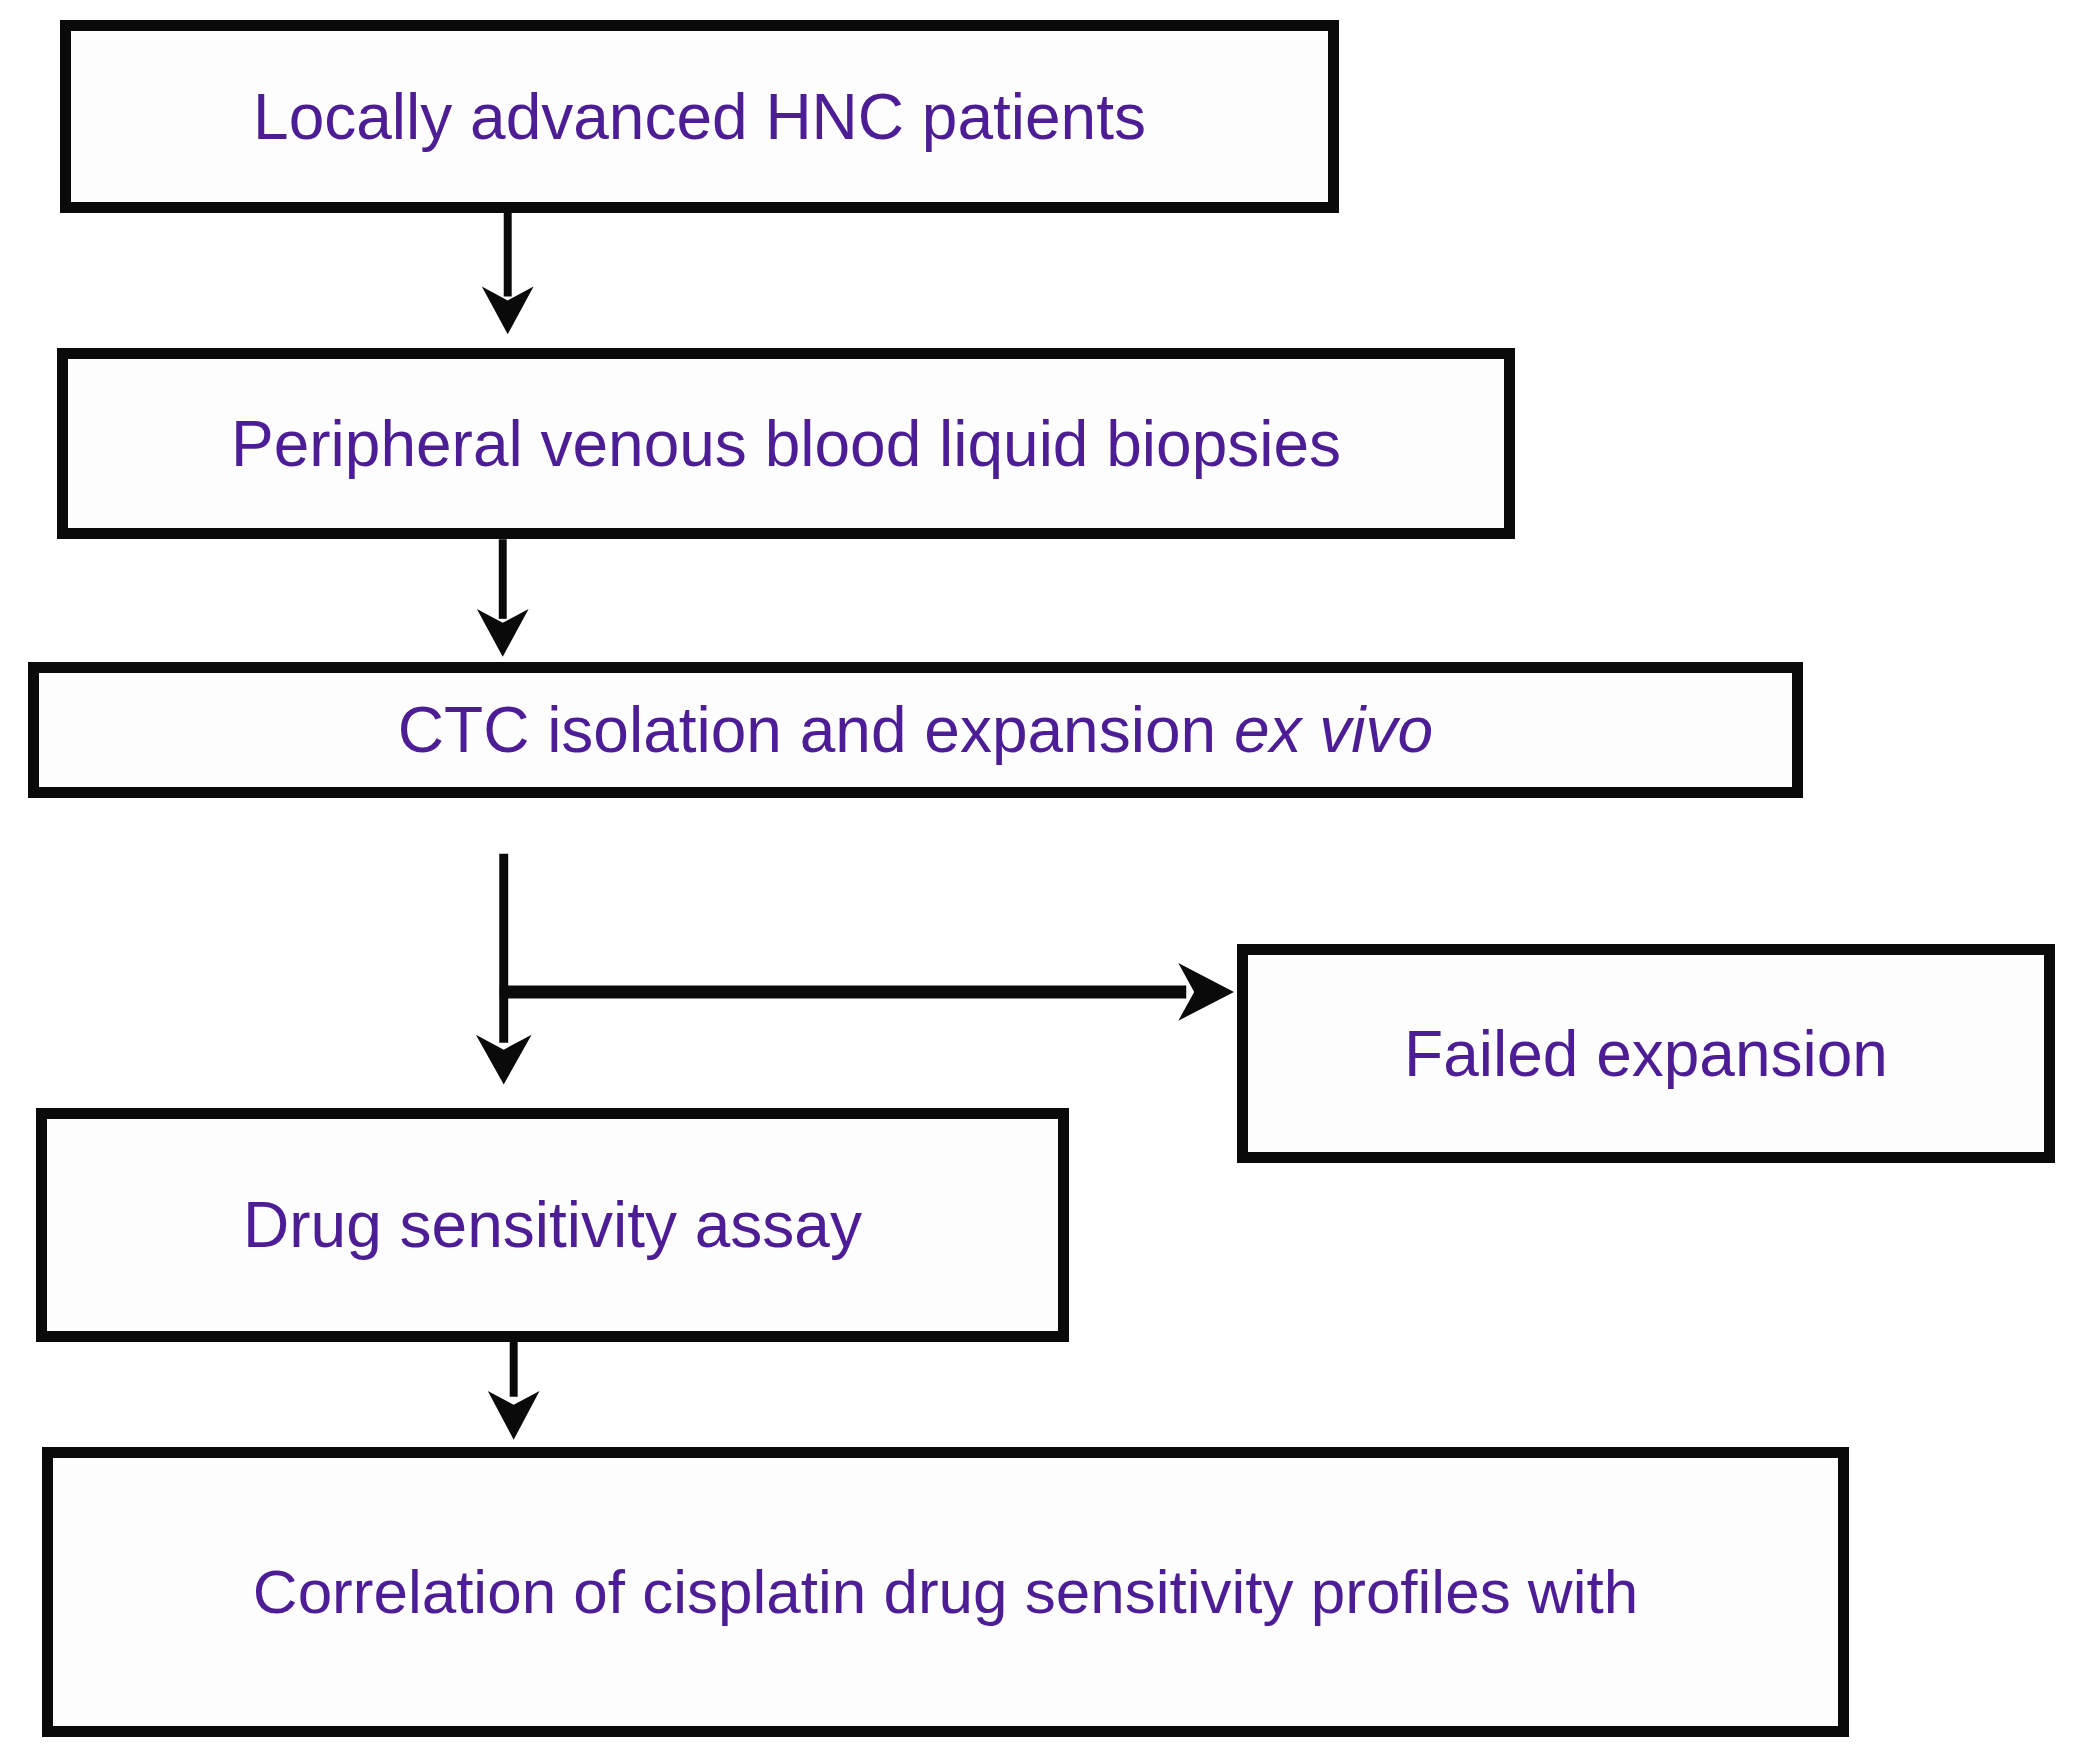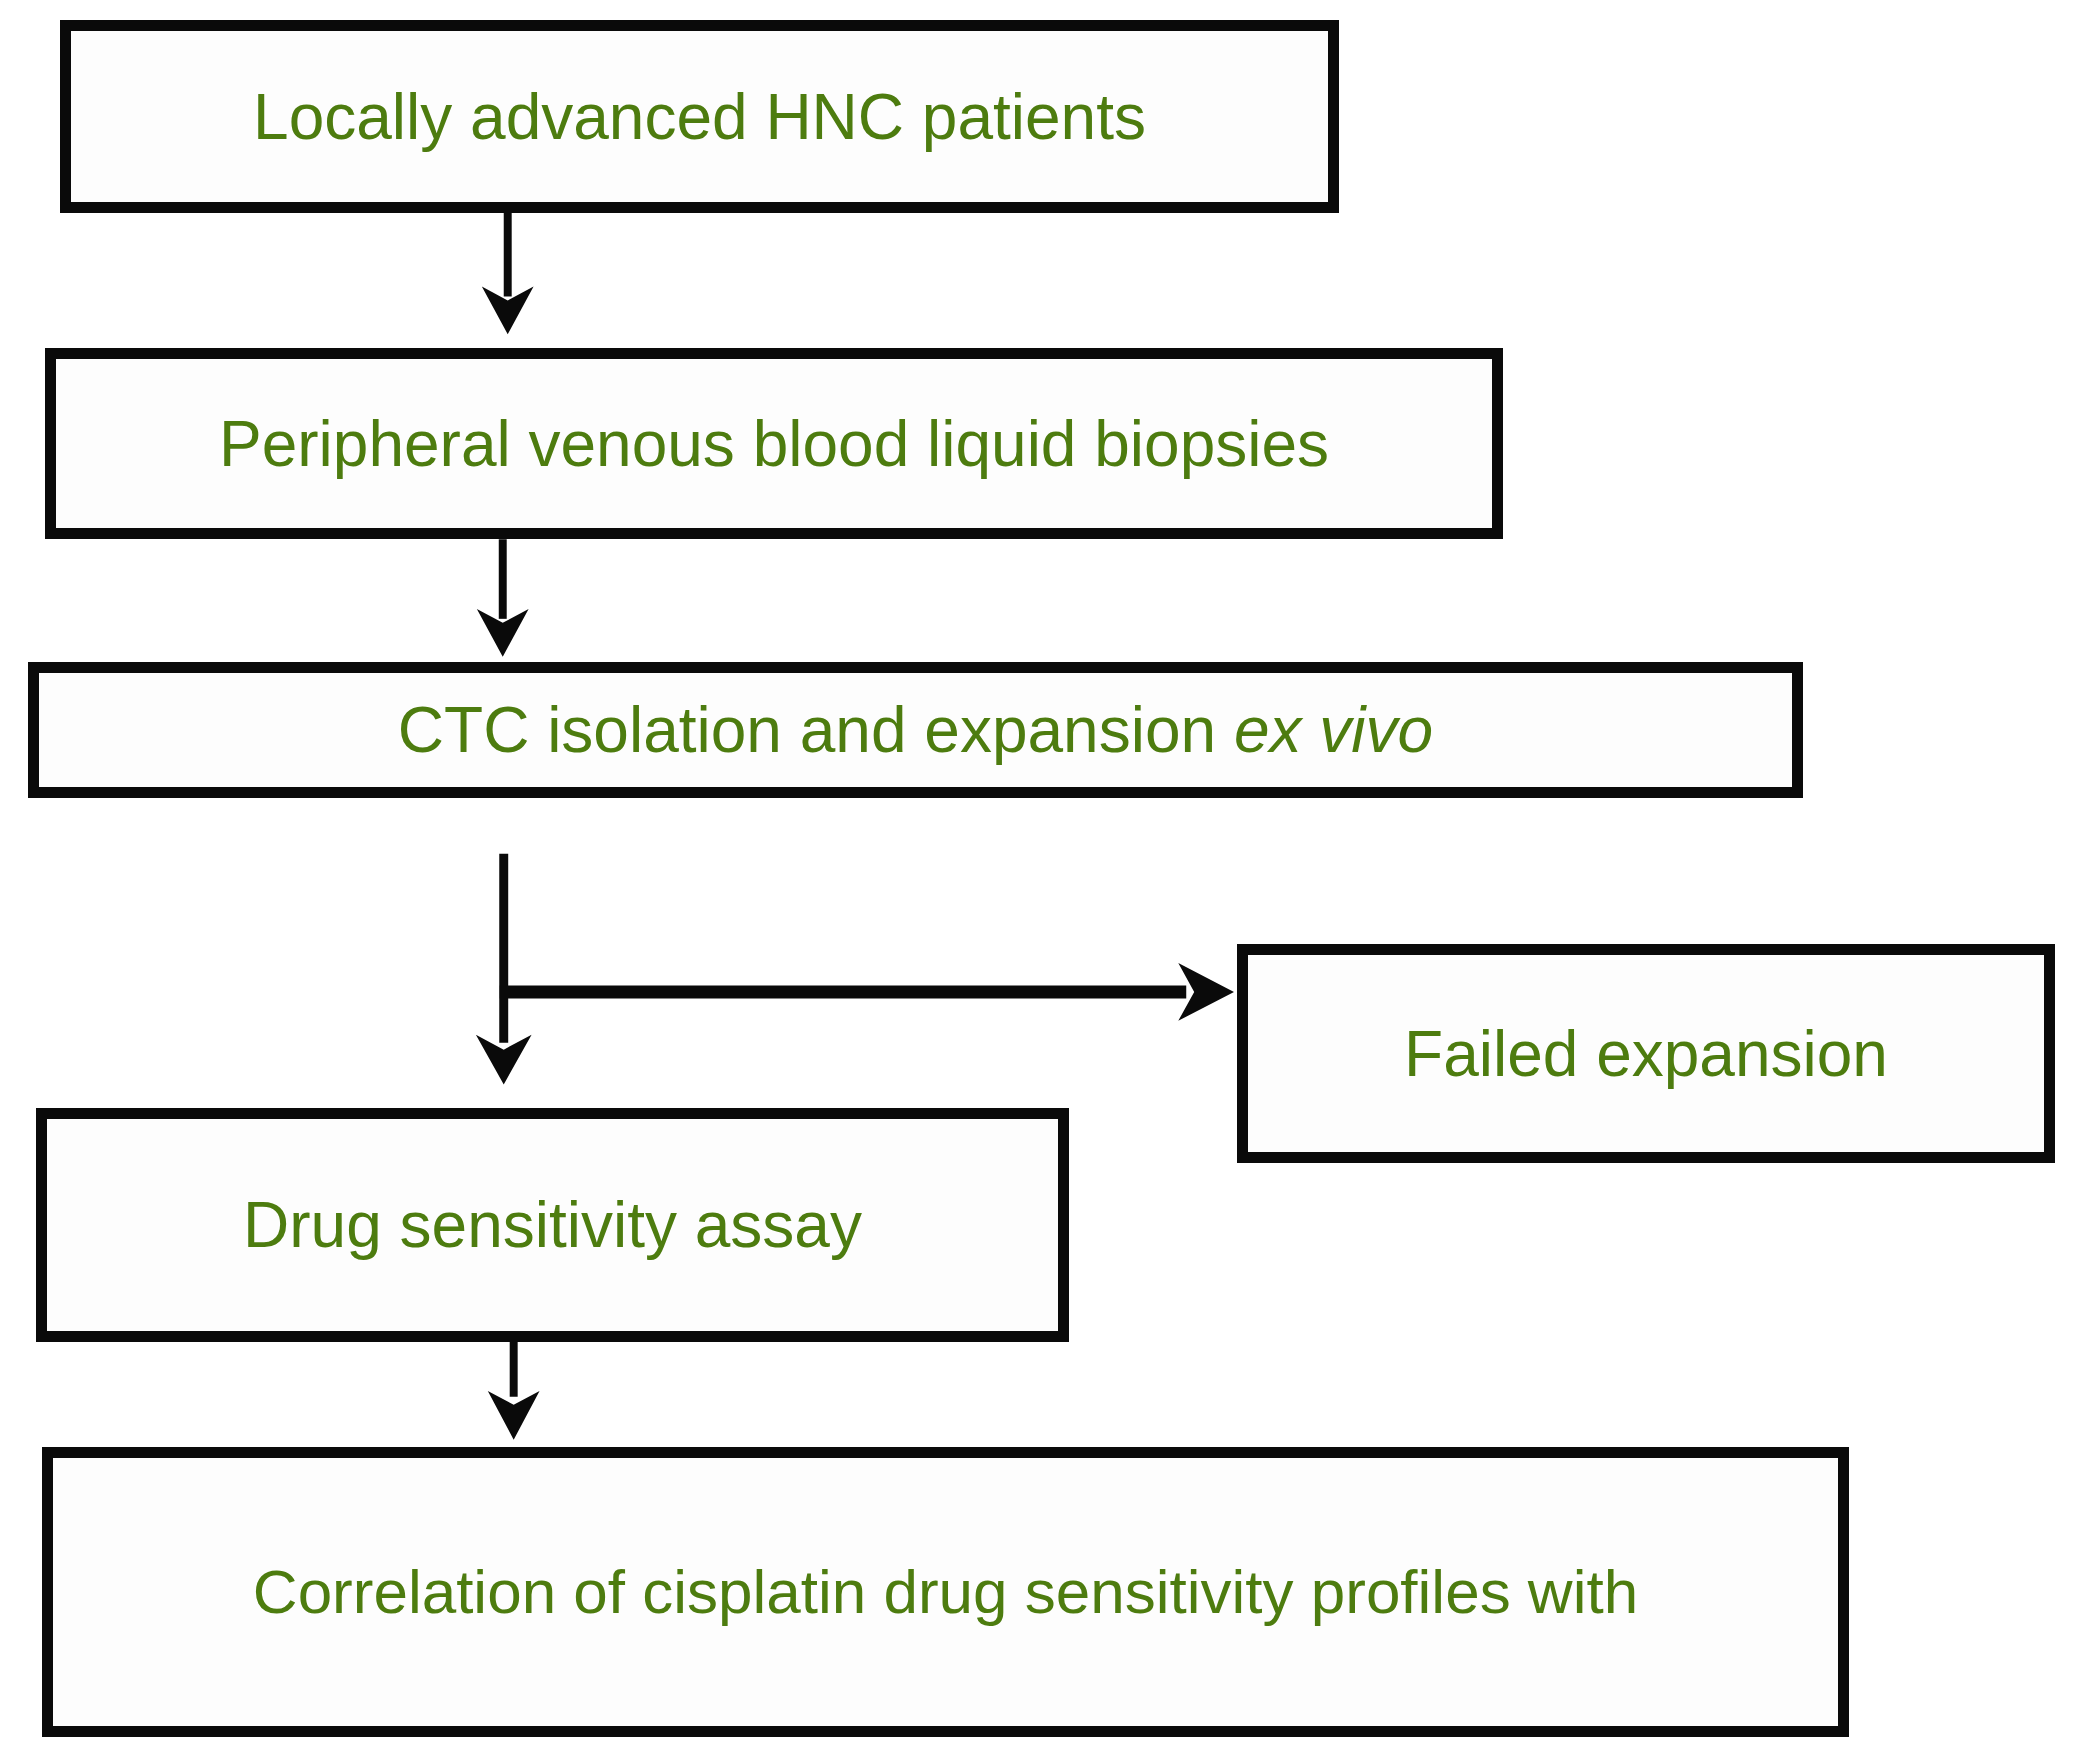--- a/index.html
+++ b/index.html
@@ -20,29 +20,29 @@
     position: absolute;
     box-sizing: border-box;
     border: 11px solid #0a0a0a;
     background: #fdfdfd;
     display: flex;
     align-items: center;
     justify-content: center;
     text-align: center;
     font-size: 64px;
     line-height: 1.25;
-    color: #4d7c0f;
+    color: #4c1d95;
     white-space: nowrap;
   }
   .flow-box .italic-part {
     font-style: italic;
     margin-left: 0.28em;
   }
   #box-patients   { left: 60px;   top: 20px;   width: 1279px; height: 193px; }
-  #box-biopsies   { left: 45px;   top: 348px;  width: 1458px; height: 191px; }
+  #box-biopsies   { left: 57px;   top: 348px;  width: 1458px; height: 191px; }
   #box-ctc        { left: 28px;   top: 662px;  width: 1775px; height: 136px; }
   #box-failed     { left: 1237px; top: 944px;  width: 818px;  height: 219px; }
   #box-assay      { left: 36px;   top: 1108px; width: 1033px; height: 234px; }
   #box-correlation {
     left: 42px; top: 1447px; width: 1807px; height: 290px;
     flex-direction: column;
     font-size: 62px;
     line-height: 1.52;
   }
   #connector-layer {

